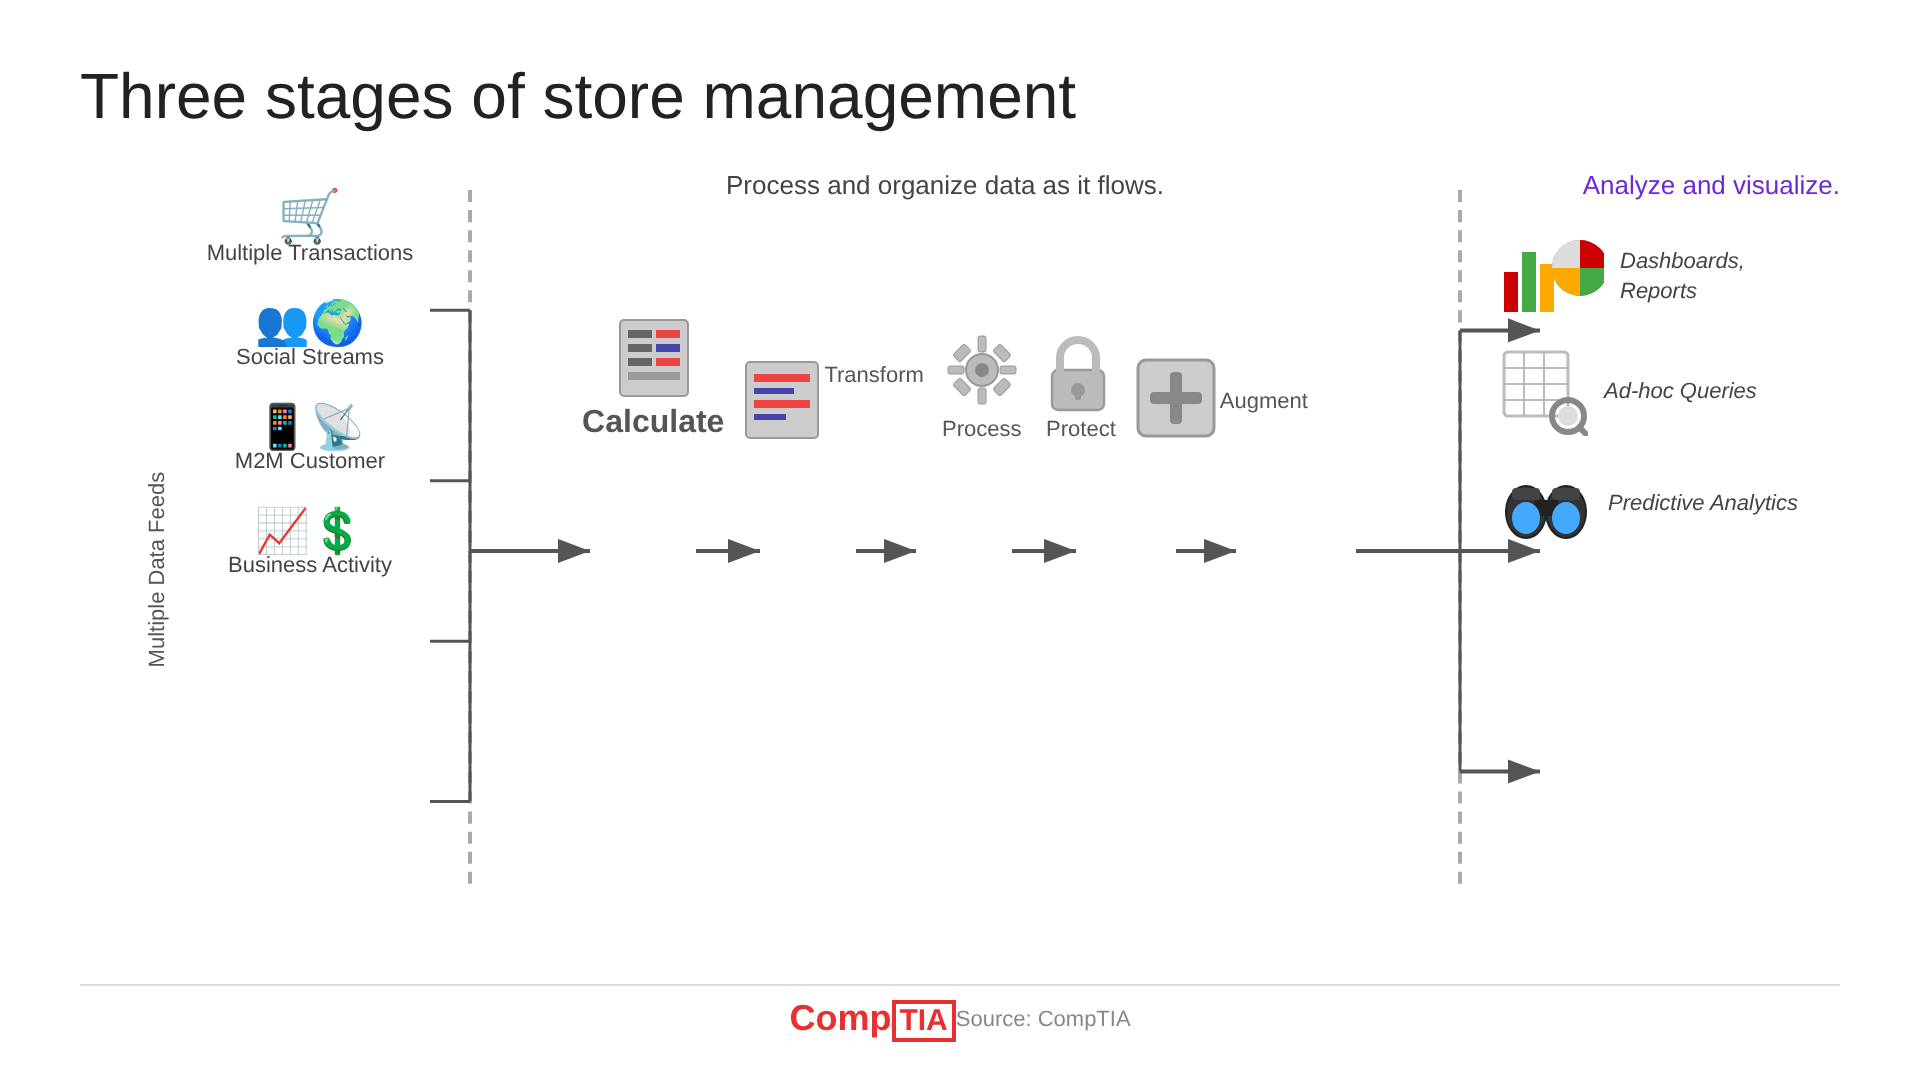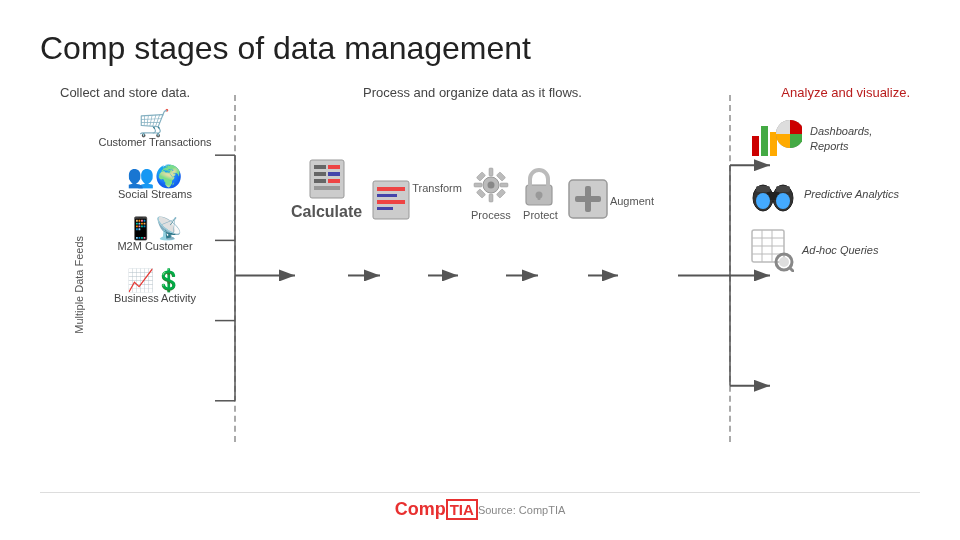--- a/index.html
+++ b/index.html
@@ -37,21 +37,21 @@
       height: 100%;
       position: absolute;
       top: 0; left: 0;
       pointer-events: none;
     }
   </style>
 </head>
 <body>
 
 <div class="slide">
-  <div class="title">Comp stages of data management</div>
+  <div class="title">Three stages of store management</div>
 
   <div class="whole-layout">
 
     <svg class="diagram" viewBox="0 0 880 400" preserveAspectRatio="none">
 
       <line x1="195" y1="10" x2="195" y2="360" stroke="#aaa" stroke-width="2" stroke-dasharray="6,4"></line>
 
       <line x1="690" y1="10" x2="690" y2="360" stroke="#aaa" stroke-width="2" stroke-dasharray="6,4"></line>
 
       <line x1="175" y1="70" x2="195" y2="70" stroke="#555" stroke-width="1.5"></line>
@@ -82,29 +82,28 @@
       <line x1="690" y1="300" x2="730" y2="300" stroke="#555" stroke-width="2" marker-end="url(#arrowhead)"></line>
 
       <defs>
         <marker id="arrowhead" markerWidth="8" markerHeight="6" refX="8" refY="3" orient="auto">
           <polygon points="0 0, 8 3, 0 6" fill="#555"></polygon>
         </marker>
       </defs>
     </svg>
 
     <div style="width:205px; position:relative; flex-shrink:0;">
-      <div style="font-size:13px;color:#444;margin-bottom:8px;margin-left:20px;">Collect and store data.</div>
 
       <div style="position:absolute;left:-10px;top:50%;transform:translateY(-60%) rotate(-90deg);font-size:11px;color:#555;white-space:nowrap;transform-origin:center center;">Multiple Data Feeds</div>
 
       <div style="display:flex;flex-direction:column;gap:18px;margin-left:25px;margin-top:10px;">
 
         <div style="display:flex;flex-direction:column;align-items:center;font-size:11px;color:#444;">
           <div style="font-size:26px;line-height:1;">🛒</div>
-          <div>Customer Transactions</div>
+          <div>Multiple Transactions</div>
         </div>
 
         <div style="display:flex;flex-direction:column;align-items:center;font-size:11px;color:#444;">
           <div style="font-size:22px;line-height:1;">👥🌍</div>
           <div>Social Streams</div>
         </div>
 
         <div style="display:flex;flex-direction:column;align-items:center;font-size:11px;color:#444;">
           <div style="font-size:22px;line-height:1;">📱📡</div>
           <div>M2M Customer</div>
@@ -181,73 +180,73 @@
             <rect x="19" y="9" width="6" height="26" rx="2" fill="#888"></rect>
             <rect x="9" y="19" width="26" height="6" rx="2" fill="#888"></rect>
           </svg>
           <div style="font-size:11px;color:#555;margin-top:3px;">Augment</div>
         </div>
 
       </div>
     </div>
 
     <div style="width:220px;display:flex;flex-direction:column;position:relative;">
-      <div style="font-size:13px;color:#b91c1c;margin-bottom:8px;text-align:right;margin-right:10px;">Analyze and visualize.</div>
+      <div style="font-size:13px;color:#6d28d9;margin-bottom:8px;text-align:right;">Analyze and visualize.</div>
 
       <div style="display:flex;flex-direction:column;gap:14px;margin-top:10px;margin-left:50px;font-style:italic;">
 
         <div style="display:flex;align-items:center;gap:8px;">
           <svg width="52" height="42" viewBox="0 0 52 42">
 
             <rect x="2" y="18" width="7" height="20" fill="#c00"></rect>
             <rect x="11" y="8" width="7" height="30" fill="#4a4"></rect>
             <rect x="20" y="14" width="7" height="24" fill="#fa0"></rect>
 
             <circle cx="40" cy="16" r="14" fill="#888"></circle>
             <path d="M40 16 L40 2 A14 14 0 0 1 54 16 Z" fill="#c00"></path>
             <path d="M40 16 L54 16 A14 14 0 0 1 40 30 Z" fill="#4a4"></path>
             <path d="M40 16 L40 30 A14 14 0 0 1 26 16 Z" fill="#fa0"></path>
             <path d="M40 16 L26 16 A14 14 0 0 1 40 2 Z" fill="#ddd"></path>
           </svg>
           <div style="font-size:11px;color:#444;line-height:1.4;">Dashboards,<br>Reports</div>
-        </div>
-
-        <div style="display:flex;align-items:center;gap:8px;">
-          <svg width="46" height="40" viewBox="0 0 46 40">
-
-            <ellipse cx="13" cy="24" rx="10" ry="13" fill="#333" stroke="#222" stroke-width="1"></ellipse>
-            <ellipse cx="33" cy="24" rx="10" ry="13" fill="#333" stroke="#222" stroke-width="1"></ellipse>
-            <rect x="17" y="18" width="12" height="8" rx="1" fill="#222"></rect>
-
-            <ellipse cx="13" cy="27" rx="7" ry="8" fill="#4af"></ellipse>
-            <ellipse cx="33" cy="27" rx="7" ry="8" fill="#4af"></ellipse>
-
-            <rect x="6" y="12" width="14" height="6" rx="2" fill="#444"></rect>
-            <rect x="26" y="12" width="14" height="6" rx="2" fill="#444"></rect>
-          </svg>
-          <div style="font-size:11px;color:#444;">Predictive Analytics</div>
         </div>
 
         <div style="display:flex;align-items:center;gap:8px;">
           <svg width="44" height="44" viewBox="0 0 44 44">
 
             <rect x="2" y="2" width="32" height="32" rx="2" fill="#fff" stroke="#bbb" stroke-width="1.5"></rect>
             <line x1="2" y1="10" x2="34" y2="10" stroke="#bbb" stroke-width="1"></line>
             <line x1="2" y1="18" x2="34" y2="18" stroke="#bbb" stroke-width="1"></line>
             <line x1="2" y1="26" x2="34" y2="26" stroke="#bbb" stroke-width="1"></line>
             <line x1="12" y1="2" x2="12" y2="34" stroke="#bbb" stroke-width="1"></line>
             <line x1="22" y1="2" x2="22" y2="34" stroke="#bbb" stroke-width="1"></line>
 
             <circle cx="34" cy="34" r="8" fill="none" stroke="#888" stroke-width="3"></circle>
             <circle cx="34" cy="34" r="5" fill="#ddd"></circle>
             <line x1="40" y1="40" x2="44" y2="44" stroke="#888" stroke-width="3" stroke-linecap="round"></line>
           </svg>
           <div style="font-size:11px;color:#444;">Ad-hoc Queries</div>
         </div>
 
+        <div style="display:flex;align-items:center;gap:8px;">
+          <svg width="46" height="40" viewBox="0 0 46 40">
+
+            <ellipse cx="13" cy="24" rx="10" ry="13" fill="#333" stroke="#222" stroke-width="1"></ellipse>
+            <ellipse cx="33" cy="24" rx="10" ry="13" fill="#333" stroke="#222" stroke-width="1"></ellipse>
+            <rect x="17" y="18" width="12" height="8" rx="1" fill="#222"></rect>
+
+            <ellipse cx="13" cy="27" rx="7" ry="8" fill="#4af"></ellipse>
+            <ellipse cx="33" cy="27" rx="7" ry="8" fill="#4af"></ellipse>
+
+            <rect x="6" y="12" width="14" height="6" rx="2" fill="#444"></rect>
+            <rect x="26" y="12" width="14" height="6" rx="2" fill="#444"></rect>
+          </svg>
+          <div style="font-size:11px;color:#444;">Predictive Analytics</div>
+        </div>
+
       </div>
     </div>
   </div>
 
   <div style="border-top:1px solid #ddd;padding-top:6px;display:flex;justify-content:center;align-items:center;margin-top:6px;">
     <div style="font-size:18px;font-weight:bold;">
       <span style="color:#e83030;">Comp</span><span style="color:#e83030;border:2px solid #e83030;padding:0 2px;font-size:15px;">TIA</span>
     </div>
     <div style="font-size:11px;color:#888;">Source: CompTIA</div>
   </div>

